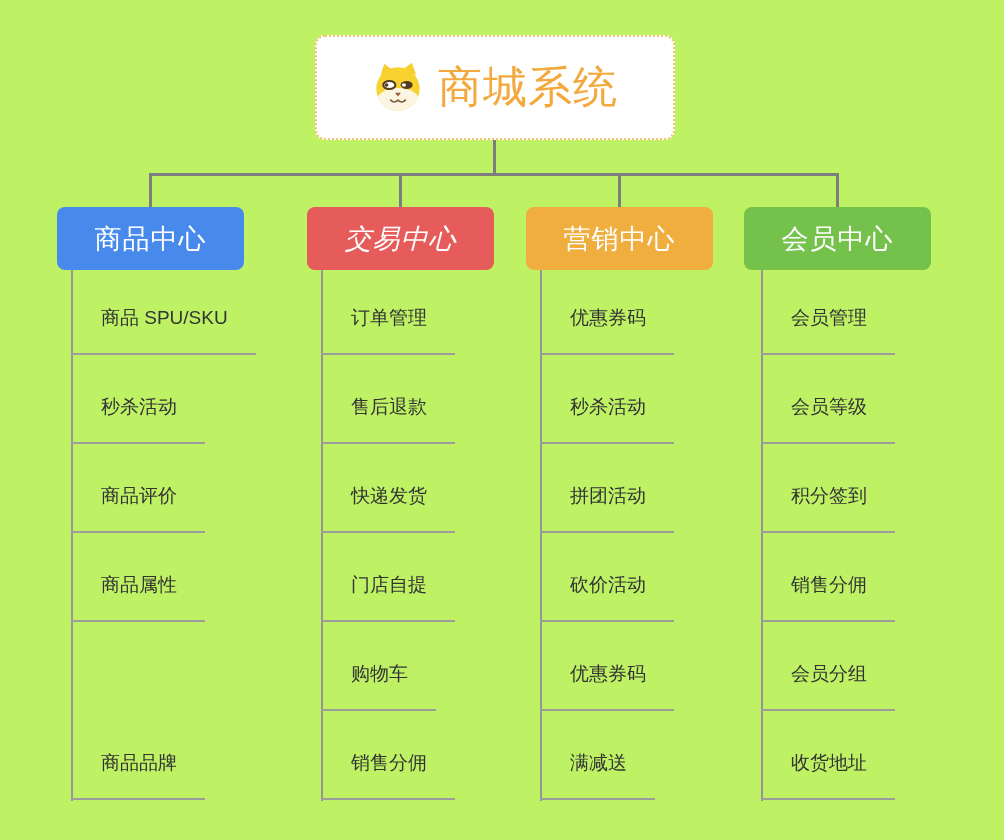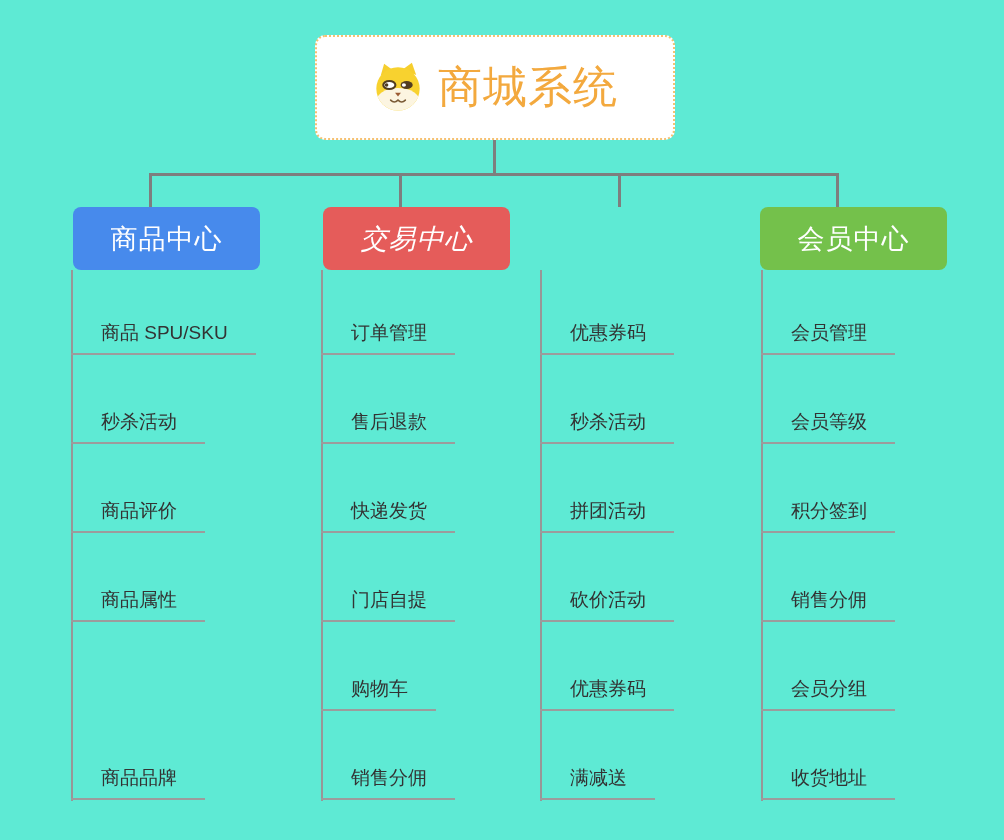--- a/index.html
+++ b/index.html
@@ -3,21 +3,21 @@
 <meta charset="utf-8">
 <style>
   html,body{margin:0;padding:0;}
   body{
     font-family:"Liberation Sans","DejaVu Sans",sans-serif;
     background:#f0f0f0;
   }
   .canvas{
     position:relative;
     width:1004px;height:840px;
-    background:#5eead4;
+    background:#bef264;
     overflow:hidden;
   }
   
   .root-node{
     position:absolute;left:315px;top:35px;width:360px;height:105px;
     box-sizing:border-box;
     background:#ffffff;
     border:2px dotted #f6c171;
     border-radius:10px;
     display:flex;align-items:center;justify-content:center;gap:14px;
@@ -37,33 +37,32 @@
   .drop0{left:149px}.drop1{left:399px}.drop2{left:618px}.drop3{left:836px}
   .vline{position:absolute;width:2px;top:270px;height:531px;background:#979797;}
   .v0{left:71px}.v1{left:321px}.v2{left:540px}.v3{left:761px}
   
   .branch{
     position:absolute;top:207px;width:187px;height:63px;
     border-radius:8px;
     display:flex;align-items:center;justify-content:center;
     color:#ffffff;font-size:27px;letter-spacing:1px;
     white-space:nowrap;
-    margin-left:16px;
   }
   .b0{left:57px;background:#478aec;}
   .b1{left:307px;background:#e55c5a;}
   .b2{left:526px;background:#f0ae3f;}
   .b3{left:744px;background:#74c14b;}
   
   .item{
     position:absolute;
     box-sizing:border-box;
     height:42px;
     display:flex;align-items:flex-end;
-    padding:0 28px 7px 30px;
+    padding:0 28px 22px 30px;
     border-bottom:2px solid #9c9c9c;
     font-size:19px;color:#333333;
     white-space:nowrap;
   }
   .c0{left:71px}.c1{left:321px}.c2{left:540px}.c3{left:761px}
   .r0{top:313px}.r1{top:402px}.r2{top:491px}.r3{top:580px}.r4{top:669px}.r5{top:758px}
 </style>
 </head>
 <body>
 
@@ -97,20 +96,21 @@
       <ellipse cx="40" cy="26.5" rx="7" ry="4.6" fill="#523d21"></ellipse>
       <ellipse cx="36.8" cy="26.5" rx="2.4" ry="2" fill="#ffffff"></ellipse>
       <path d="M26.6 35.5 h6.8 l-3.4 4.2 Z" fill="#9c5b33"></path>
       <path d="M21.5 44 q4.2 4.4 8.5 0 q4.3 4.4 8.5 0" fill="none" stroke="#7a5a36" stroke-width="1.8" stroke-linecap="round"></path>
     </svg>
     <span class="root-title">商城系统</span>
   </div>
 
   <div class="branch b0" style="background-color: rgb(71, 138, 236);">商品中心</div>
   <div class="branch b1" style="background-color: rgb(229, 92, 90); font-style: italic;">交易中心</div>
+  <div class="branch b2" style="background-color: rgb(240, 174, 63);">营销中心</div>
   <div class="branch b3" style="background-color: rgb(116, 193, 75);">会员中心</div>
 
   <div class="item c0 r0">商品 SPU/SKU</div>
   <div class="item c0 r1">秒杀活动</div>
   <div class="item c0 r2">商品评价</div>
   <div class="item c0 r3">商品属性</div>
   <div class="item c0 r5">商品品牌</div>
 
   <div class="item c1 r0">订单管理</div>
   <div class="item c1 r1">售后退款</div>

